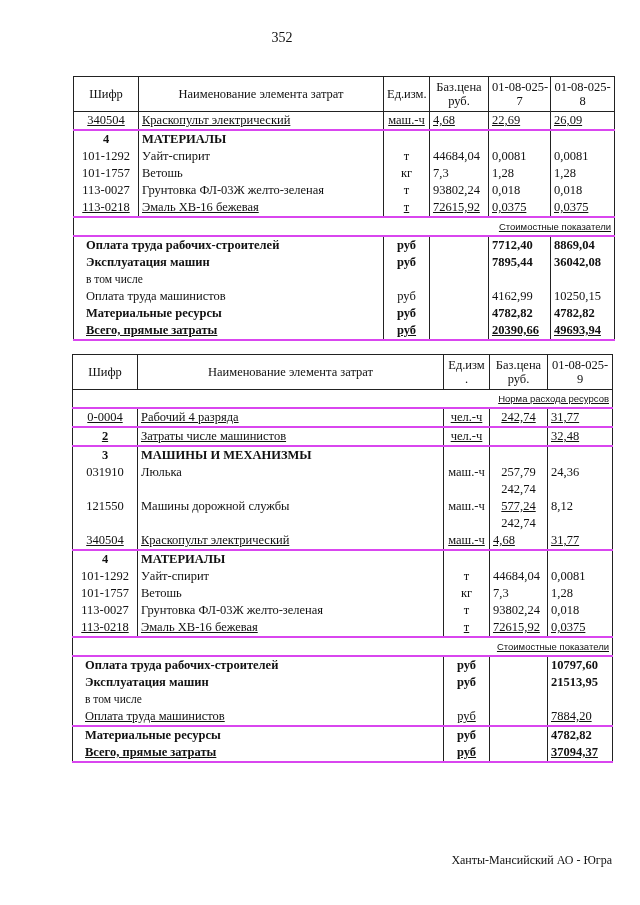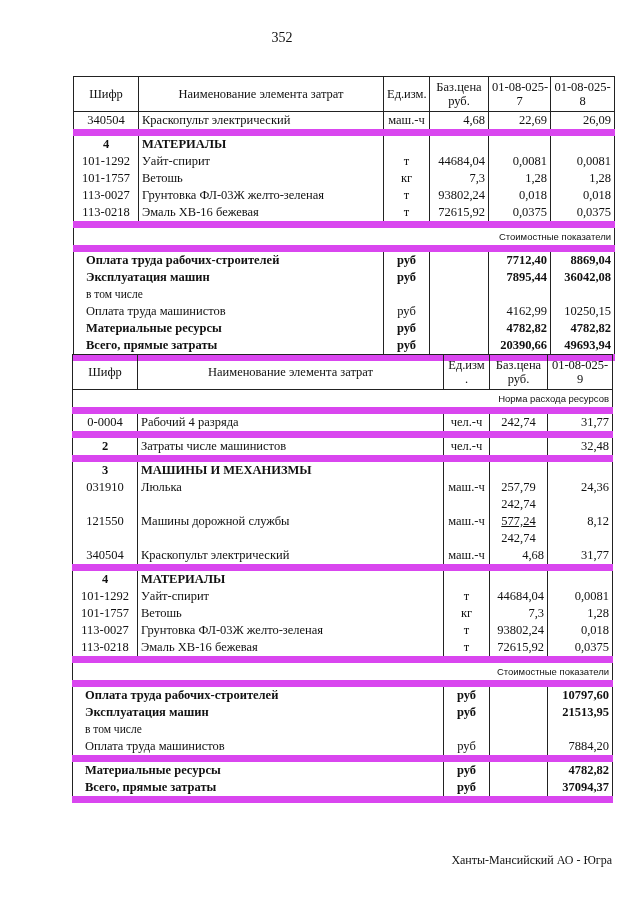--- a/index.html
+++ b/index.html
@@ -2,26 +2,26 @@
 <html><head>
 <meta charset="utf-8">
 <style>
   html,body{margin:0;padding:0;background:#fff;}
   body{width:640px;height:905px;position:relative;font-family:"Liberation Serif",serif;color:#111;overflow:hidden;}
   .page-num{position:absolute;top:30px;left:0;width:564px;text-align:center;font-size:14px;}
   table{position:absolute;border-collapse:collapse;font-size:12.5px;table-layout:fixed;padding-left:46px;}
   td{padding:0 3px;height:17px;line-height:15px;vertical-align:middle;white-space:nowrap;overflow:hidden;}
   .hdr td{border:1px solid #222;text-align:center;line-height:14px;height:34px;}
   .c{text-align:center;}
-  .r{text-align:right;}
+  .r{text-align:left;}
   .b{font-weight:bold;}
   .sans{font-family:"Liberation Sans",sans-serif;font-size:9.5px;text-align:right;}
   .vl{border-left:1px solid #222;}
   .vr{border-right:1px solid #222;}
-  .bb{border-bottom:7px solid #d946ef;}
+  .bb{border-bottom:2px solid #d946ef;text-decoration:underline;}
   .ul{text-decoration:underline;}
   .footer{position:absolute;top:853px;right:28px;font-size:12px;text-align:center;}
   .small{font-size:11.5px;}
 </style>
 </head>
 <body>
 
 <div class="page-num">352</div>
 
 <table style="left:73px;top:76px;width:541px;">

